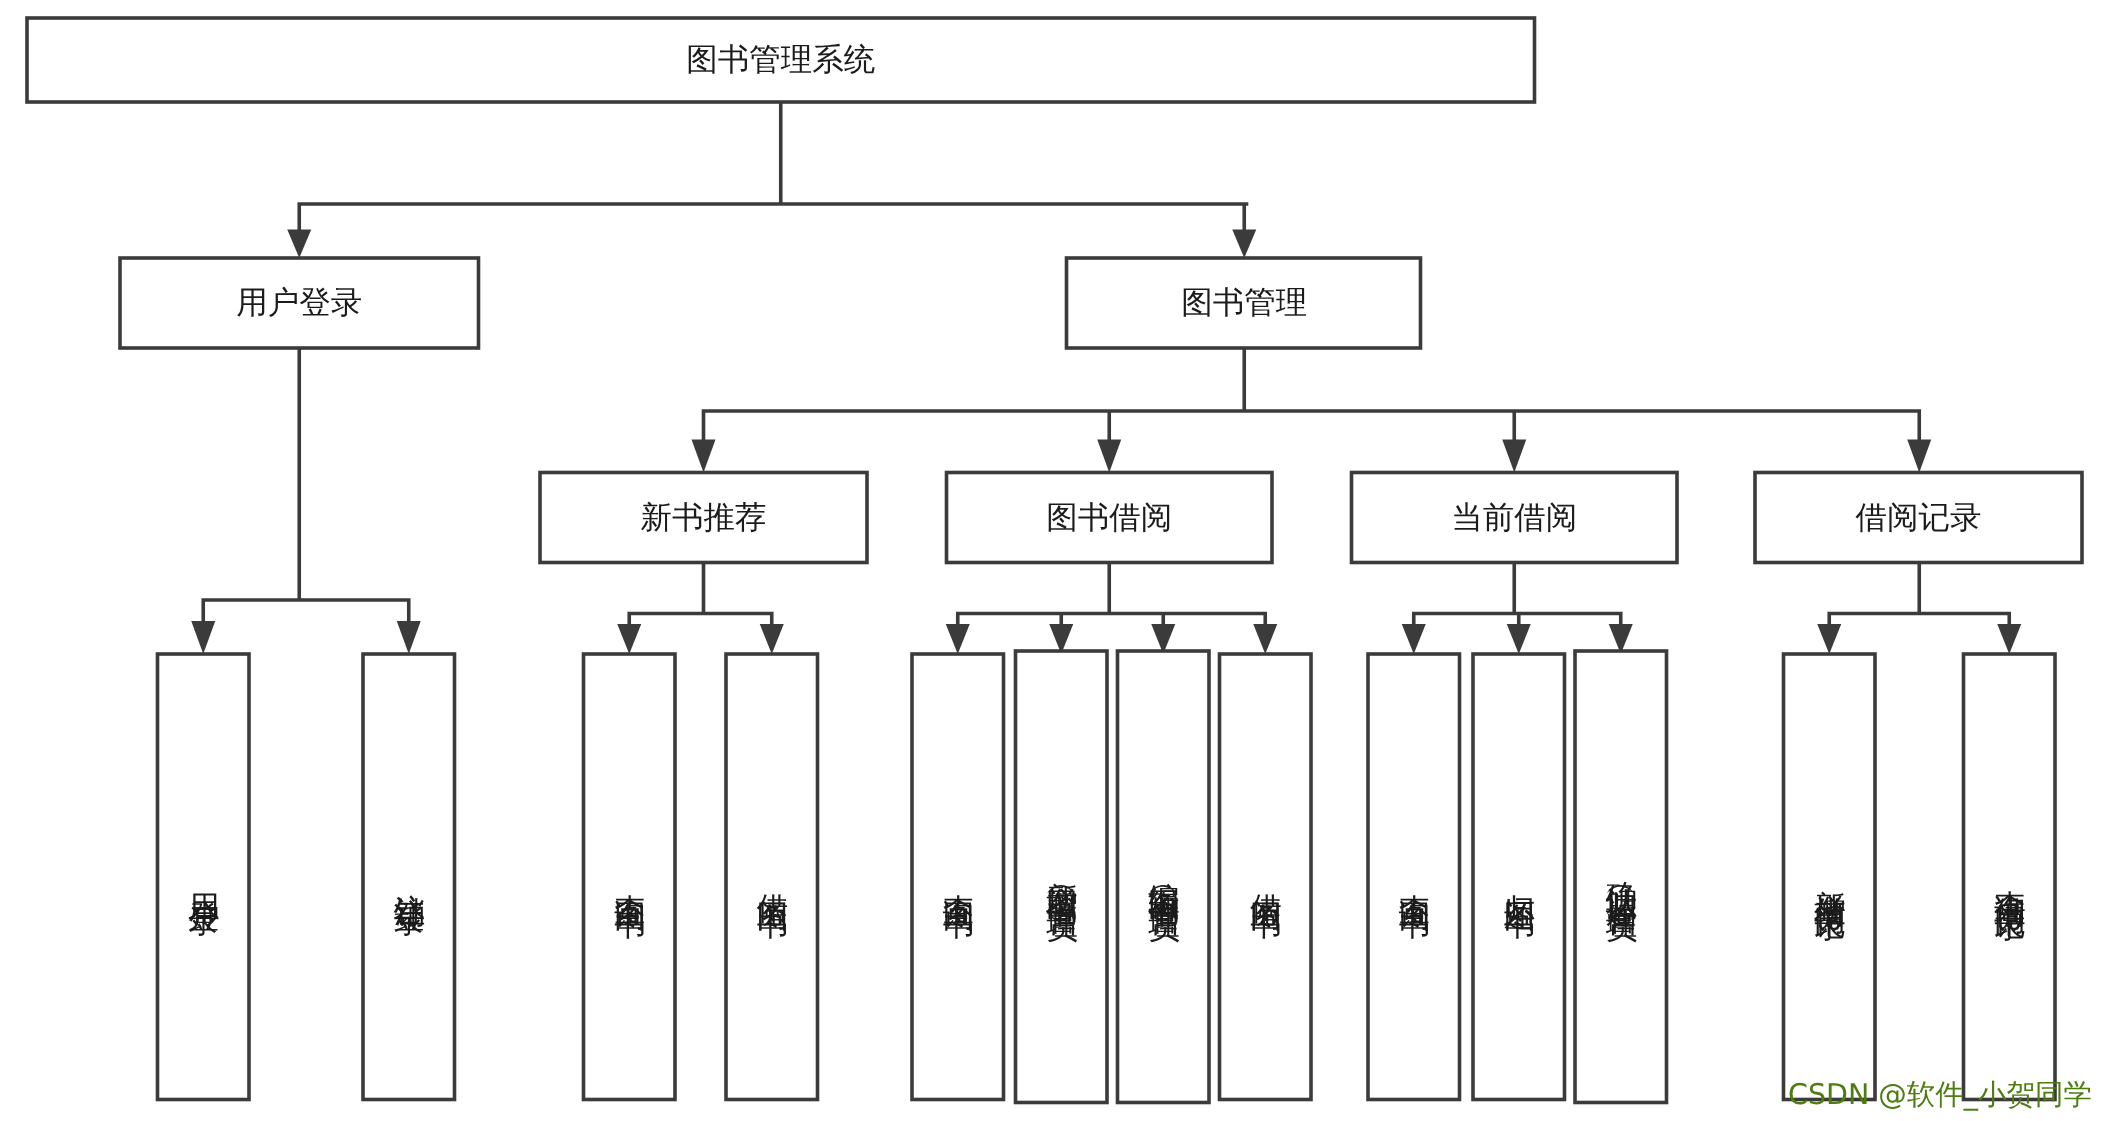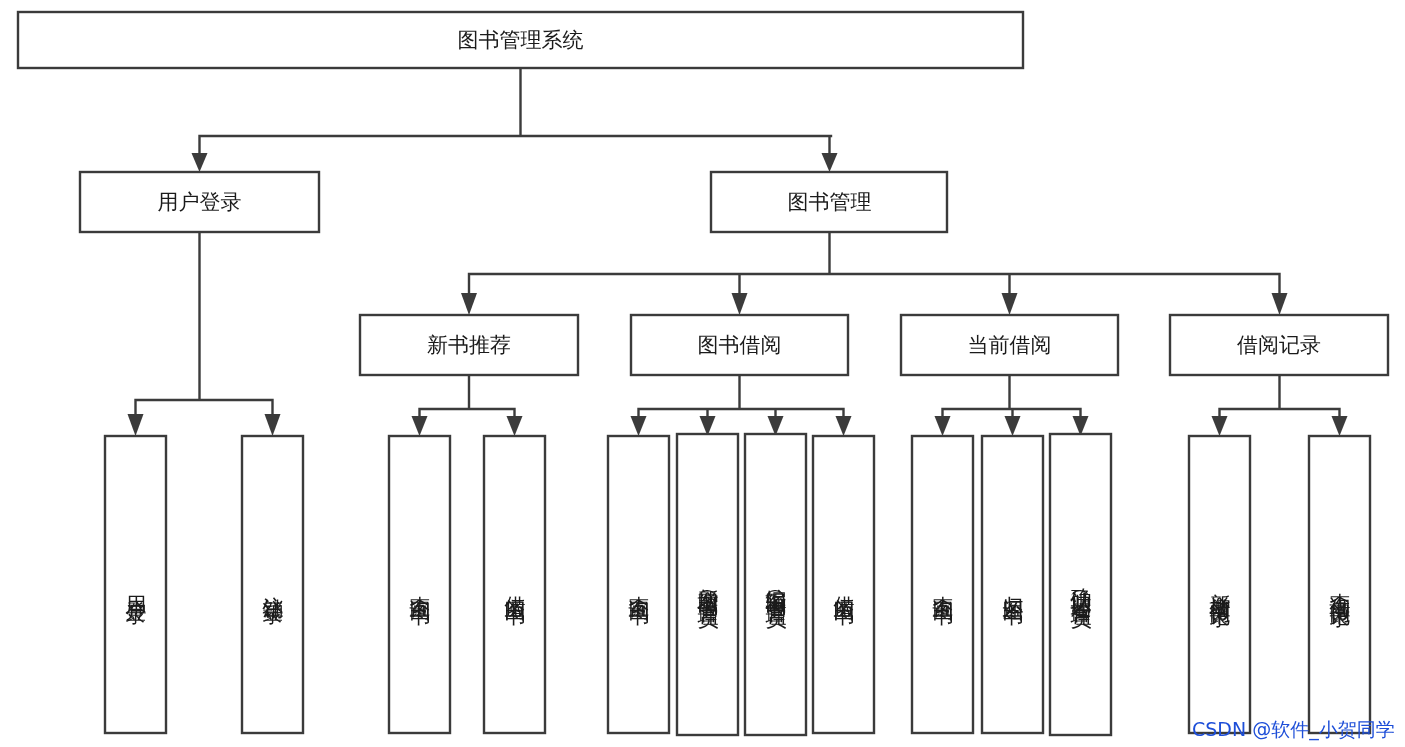--- a/index.html
+++ b/index.html
@@ -63,21 +63,21 @@
     align-items: center;
     justify-content: center;
     text-align: center;
     white-space: nowrap;
     pointer-events: none;
   }
   .watermark {
     position: absolute;
     font-family: "DejaVu Sans", "Liberation Sans", sans-serif;
     font-size: 19px;
-    color: #1d4ed8;
+    color: #4d7c0f;
     white-space: nowrap;
   }
 </style>
 </head>
 <body>
 
 <div id="diagram-root">
 
   <svg id="flow-svg" viewBox="0 0 1405 747">
 

